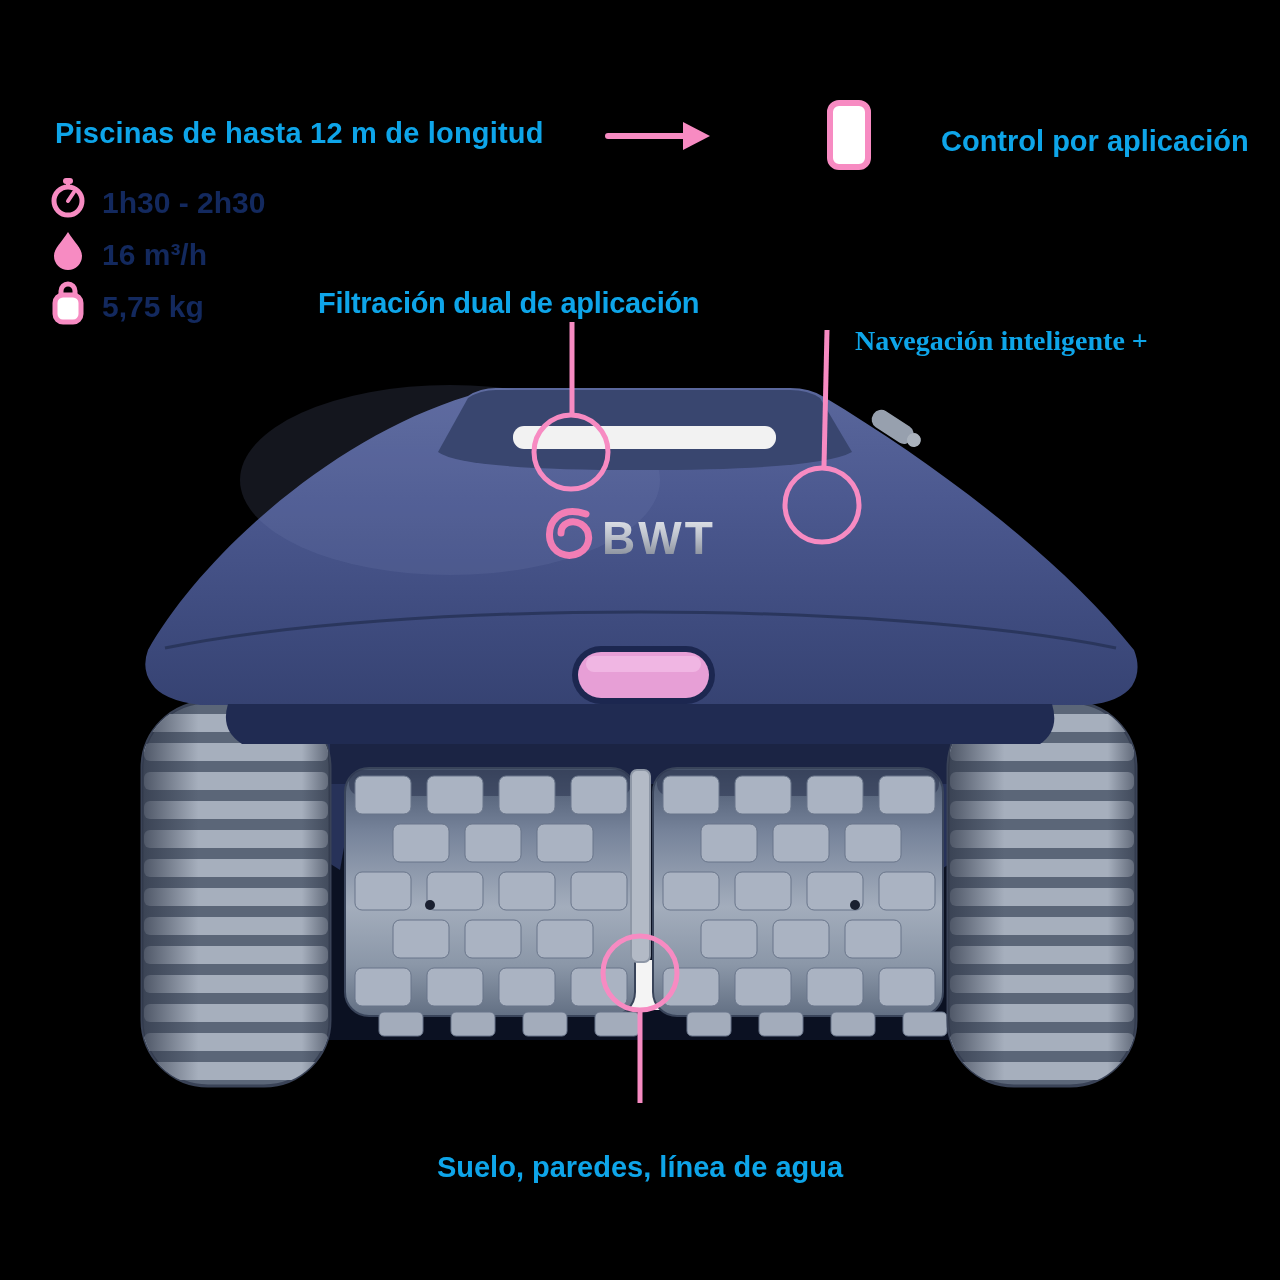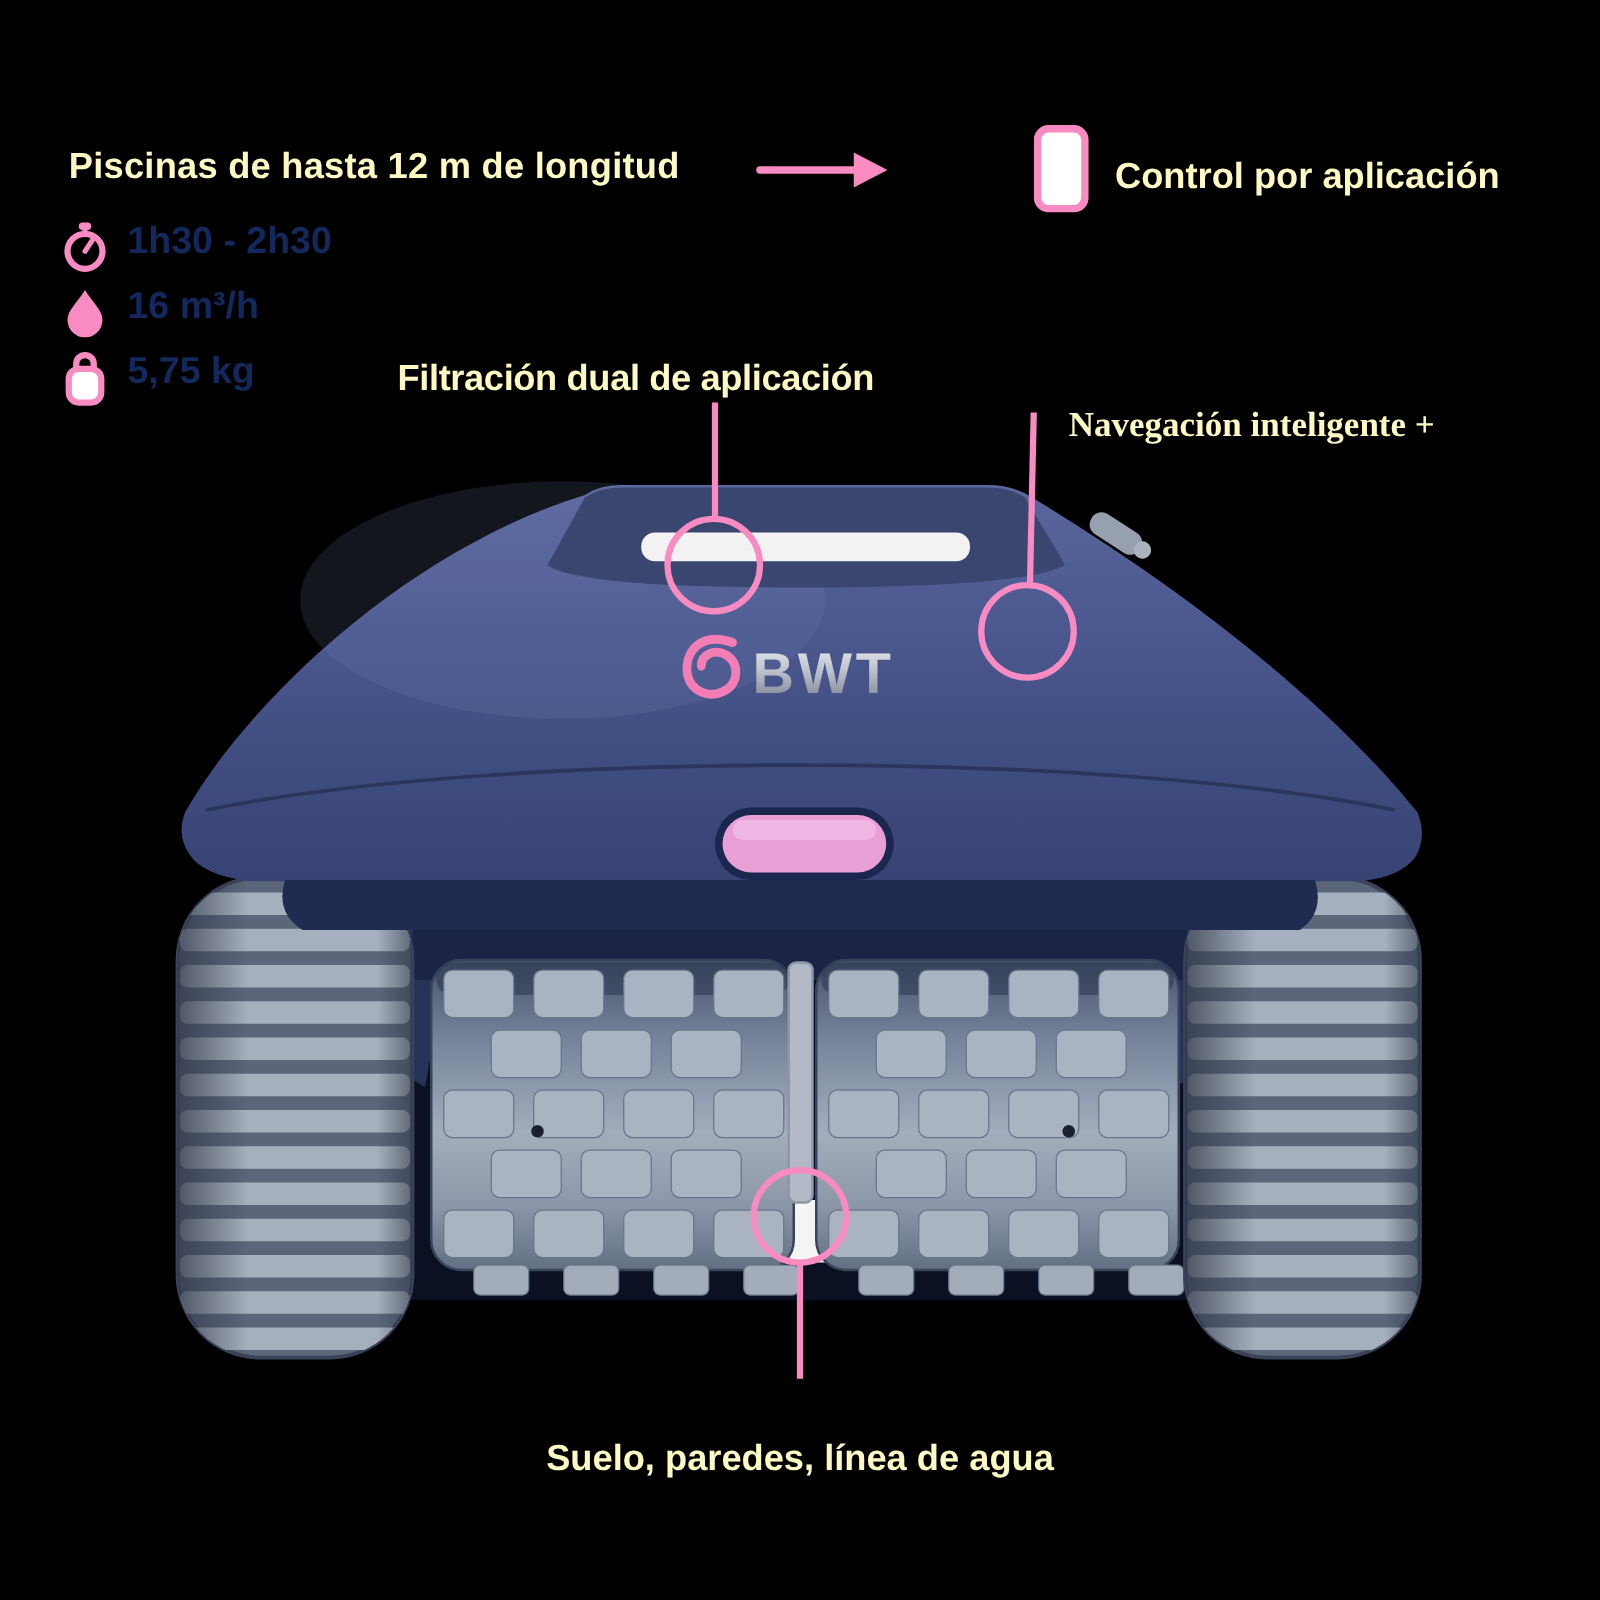--- a/index.html
+++ b/index.html
@@ -1,29 +1,29 @@
 <!DOCTYPE html>
 <html><head>
 <meta charset="utf-8">
 <style>
   html,body{margin:0;padding:0;background:#000;}
   .stage{
     position:relative;width:1280px;height:1280px;background:#000;overflow:hidden;
     font-family:"Liberation Sans", sans-serif;
   }
   .label{
-    position:absolute;color:#fef9c3;font-weight:800;line-height:1.2;
+    position:absolute;color:#0ea5e9;font-weight:800;line-height:1.2;
     white-space:nowrap;
   }
   .title-left{left:55px;top:116px;font-size:29px;letter-spacing:.2px;}
-  .app-label{left:892px;top:124px;font-size:29px;}
+  .app-label{left:941px;top:124px;font-size:29px;}
   .filtration-label{left:318px;top:286px;font-size:29px;letter-spacing:-.3px;}
   .nav-label{left:855px;top:322px;font-size:28px;line-height:37px;font-family:Liberation Serif, serif;}
   .floor-label{left:0;right:0;top:1122px;text-align:center;font-size:29px;margin-top:28px;}
-  .spec-row{position:absolute;left:48px;display:flex;align-items:flex-start;gap:14px;}
+  .spec-row{position:absolute;left:48px;display:flex;align-items:flex-end;gap:14px;}
   .spec-row .val{color:#13295E;font-weight:800;font-size:30px;}
   .row-1{top:176px;} .row-2{top:228px;} .row-3{top:280px;}
   .icon-box{width:40px;height:44px;display:flex;align-items:center;justify-content:center;}
   svg{display:block;}
   .robot-svg{position:absolute;left:0;top:0;}
   .phone-wrap{position:absolute;left:827px;top:100px;}
 </style>
 </head>
 <body>
 

